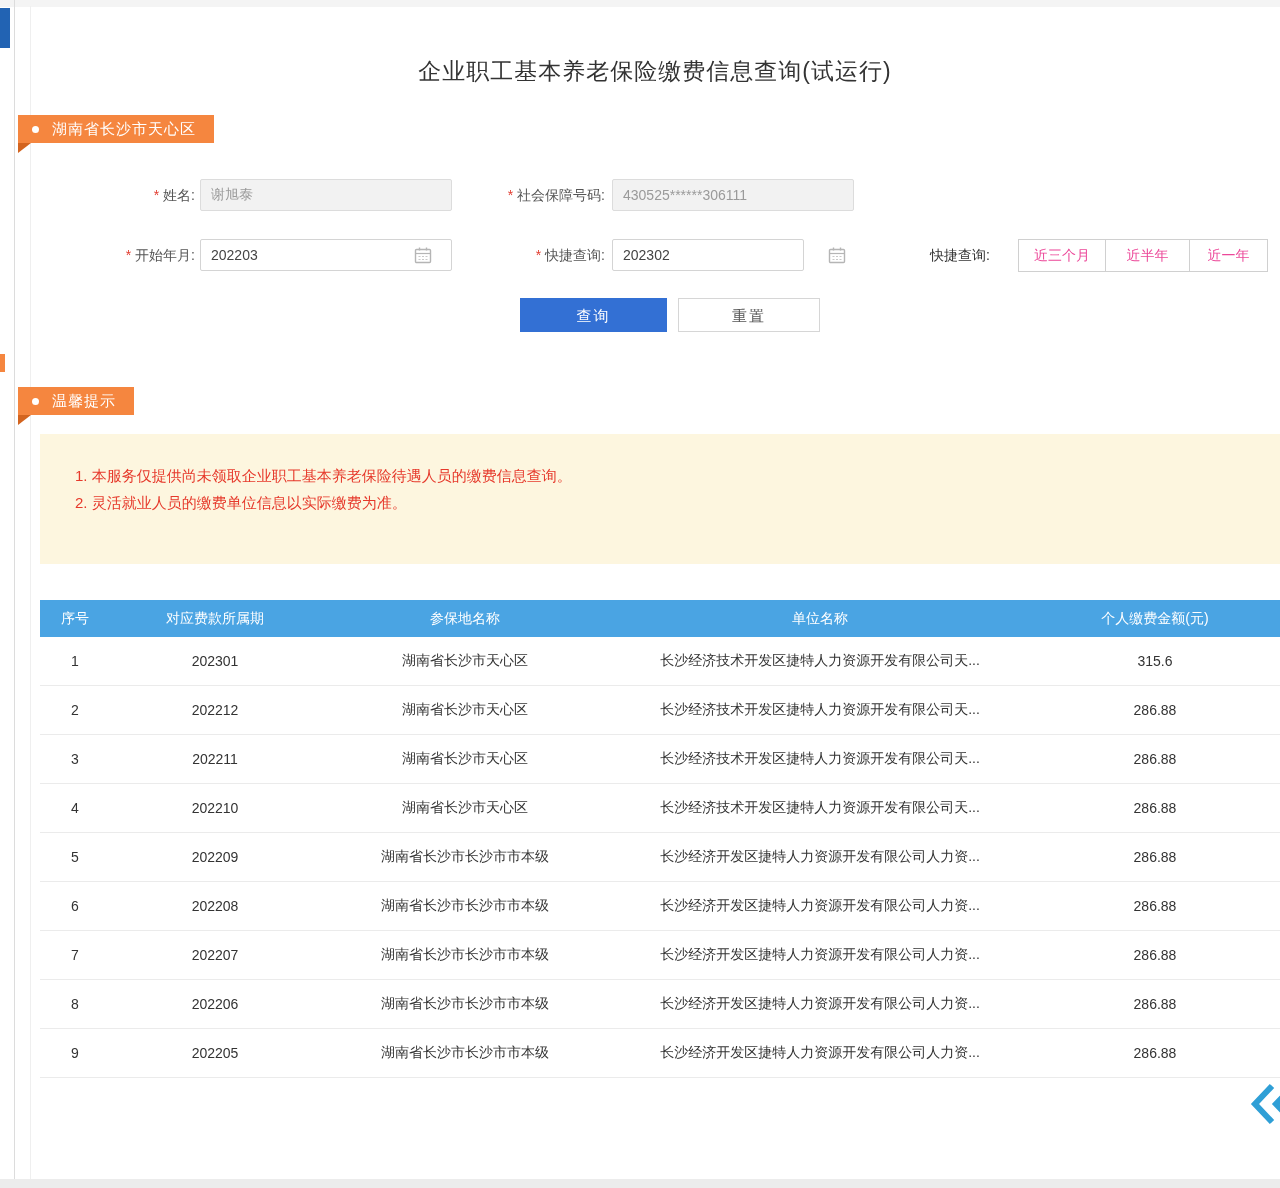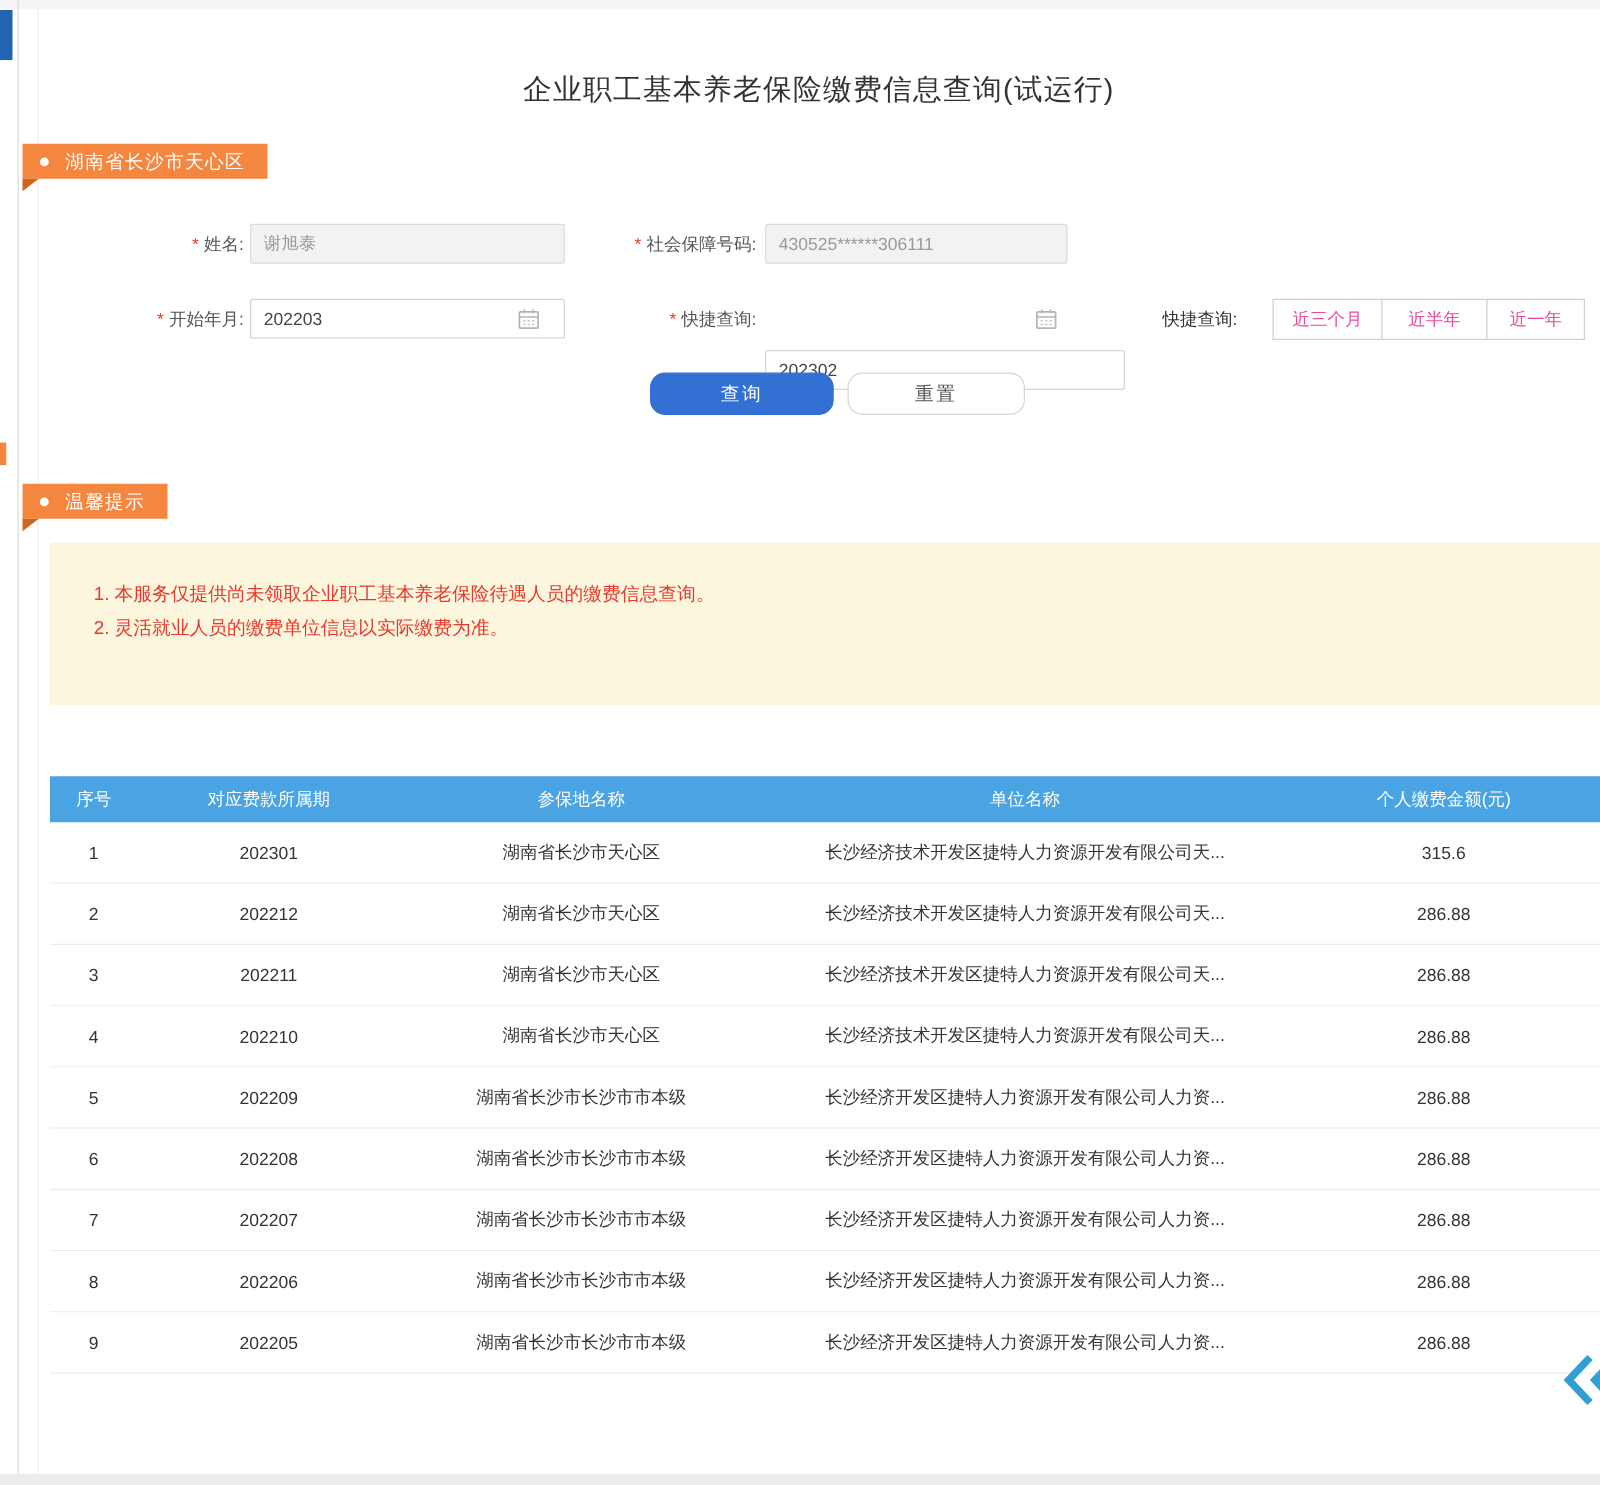--- a/index.html
+++ b/index.html
@@ -30,31 +30,31 @@
   .flabel{position:absolute;font-size:14px;color:#555;text-align:right;white-space:nowrap;}
   .flabel .star{color:#e23c30;margin-right:4px;font-size:14px;}
   .tbox{position:absolute;height:32px;border:1px solid #dcdcdc;border-radius:2px;
     font-size:14px;padding:0 30px 0 10px;box-sizing:border-box;font-family:inherit;width:252px;}
   .tbox.disabled{background:#f2f2f2;color:#9a9a9a;}
   .tbox.editable{background:#fff;border-color:#d4d4d4;color:#444;}
   .cal{position:absolute;width:18px;height:18px;cursor:pointer;}
   .quick-label{position:absolute;left:930px;top:247px;font-size:14px;color:#333;}
   .qbtn{position:absolute;top:239px;height:33px;background:#fff;border:1px solid #d0d0d0;
     font-size:14px;color:#ec4899;box-sizing:border-box;text-align:center;line-height:31px;cursor:pointer;}
-  .btn{position:absolute;top:298px;height:34px;border-radius:12px;font-size:15px;
+  .btn{position:absolute;top:298px;height:34px;border-radius:0;font-size:15px;
     text-align:center;line-height:34px;cursor:pointer;box-sizing:border-box;letter-spacing:2px;}
   .btn.primary{left:520px;width:147px;background:#3370d4;color:#fff;border:1px solid #3370d4;}
   .btn.ghost{left:678px;width:142px;background:#fff;color:#555;border:1px solid #d6d6d6;}
 
   
   .notice{position:absolute;left:40px;top:434px;width:1240px;height:130px;background:#fdf6df;}
   .notice-lines{position:absolute;left:35px;top:28px;font-size:15px;color:#e6392b;line-height:27px;}
 
   
-  .table{position:absolute;left:40px;top:600px;width:1240px;margin-top:21px;}
+  .table{position:absolute;left:40px;top:600px;width:1240px;}
   .tr{display:grid;grid-template-columns:70px 210px 290px 420px 250px;align-items:center;}
   .thead{height:37px;background:#4aa4e3;color:#fff;font-size:14px;}
   .trow{height:48px;background:#fff;border-bottom:1px solid #ebebeb;font-size:14px;color:#333;}
   .td{text-align:center;overflow:hidden;white-space:nowrap;padding:0 4px;box-sizing:border-box;}
 
   .chevrons{position:absolute;left:1250px;top:1082px;width:48px;height:44px;}
 </style>
 </head>
 <body>
 
@@ -90,21 +90,21 @@
     <rect x="1.5" y="3.5" width="15" height="13" rx="1" fill="none" stroke="#b5b5b5" stroke-width="1.4"></rect>
     <line x1="1.5" y1="7.5" x2="16.5" y2="7.5" stroke="#b5b5b5" stroke-width="1.2"></line>
     <line x1="5.5" y1="1.5" x2="5.5" y2="4.5" stroke="#b5b5b5" stroke-width="1.4"></line>
     <line x1="12.5" y1="1.5" x2="12.5" y2="4.5" stroke="#b5b5b5" stroke-width="1.4"></line>
     <line x1="4.5" y1="10.5" x2="13.5" y2="10.5" stroke="#c9c9c9" stroke-width="1.2" stroke-dasharray="2 1.5"></line>
     <line x1="4.5" y1="13.5" x2="13.5" y2="13.5" stroke="#c9c9c9" stroke-width="1.2" stroke-dasharray="2 1.5"></line>
   </svg>
   <div class="flabel" style="left:495px;top:247px;width:110px;">
     <span class="star">*</span><span>快捷查询:</span>
   </div>
-  <input class="tbox editable" style="left: 612px; top: 239px; width: 288px; margin-top: 41px;" value="202302">
+  <input class="tbox editable" style="left: 612px; top: 239px; width: 192px;" value="202302">
   <svg class="cal" style="left:828px;top:246px;" viewBox="0 0 18 18">
     <rect x="1.5" y="3.5" width="15" height="13" rx="1" fill="none" stroke="#b5b5b5" stroke-width="1.4"></rect>
     <line x1="1.5" y1="7.5" x2="16.5" y2="7.5" stroke="#b5b5b5" stroke-width="1.2"></line>
     <line x1="5.5" y1="1.5" x2="5.5" y2="4.5" stroke="#b5b5b5" stroke-width="1.4"></line>
     <line x1="12.5" y1="1.5" x2="12.5" y2="4.5" stroke="#b5b5b5" stroke-width="1.4"></line>
     <line x1="4.5" y1="10.5" x2="13.5" y2="10.5" stroke="#c9c9c9" stroke-width="1.2" stroke-dasharray="2 1.5"></line>
     <line x1="4.5" y1="13.5" x2="13.5" y2="13.5" stroke="#c9c9c9" stroke-width="1.2" stroke-dasharray="2 1.5"></line>
   </svg>
 
   <div class="quick-label">快捷查询:</div>

